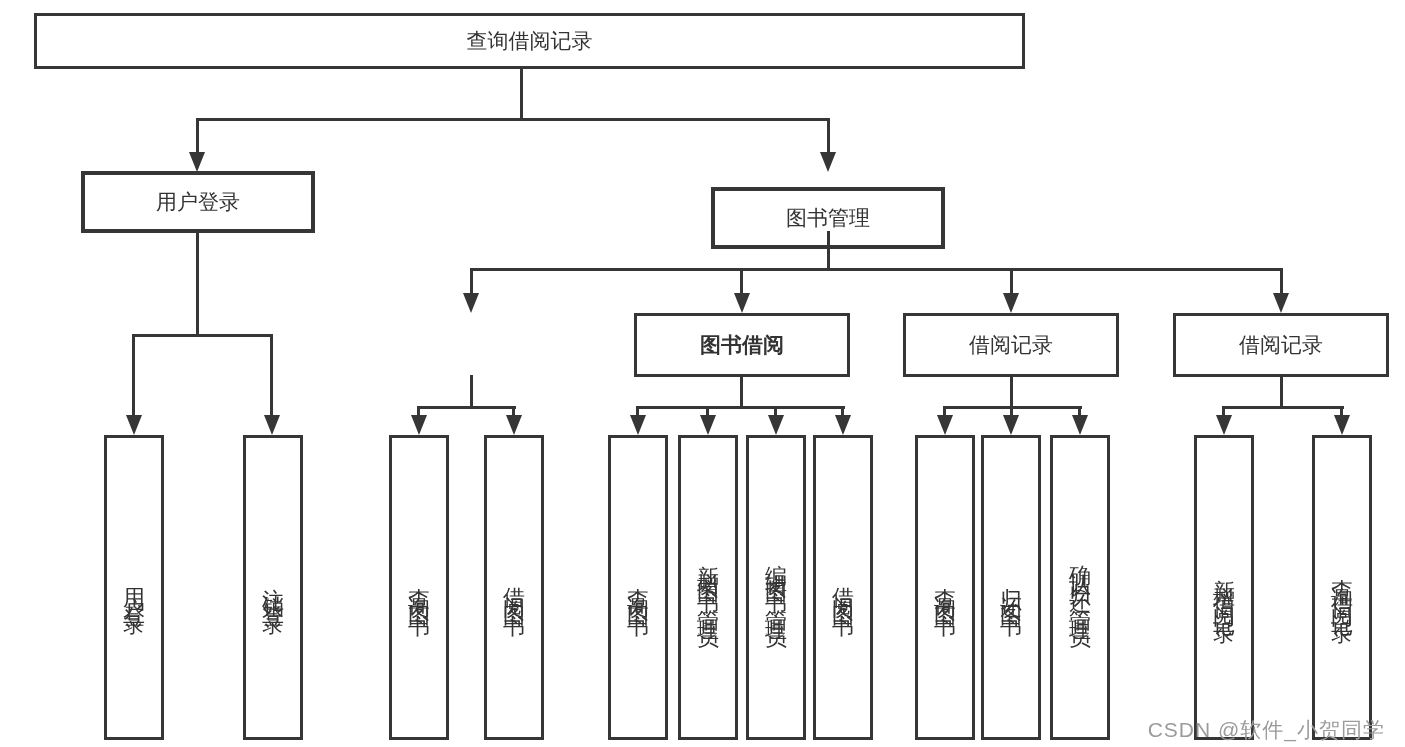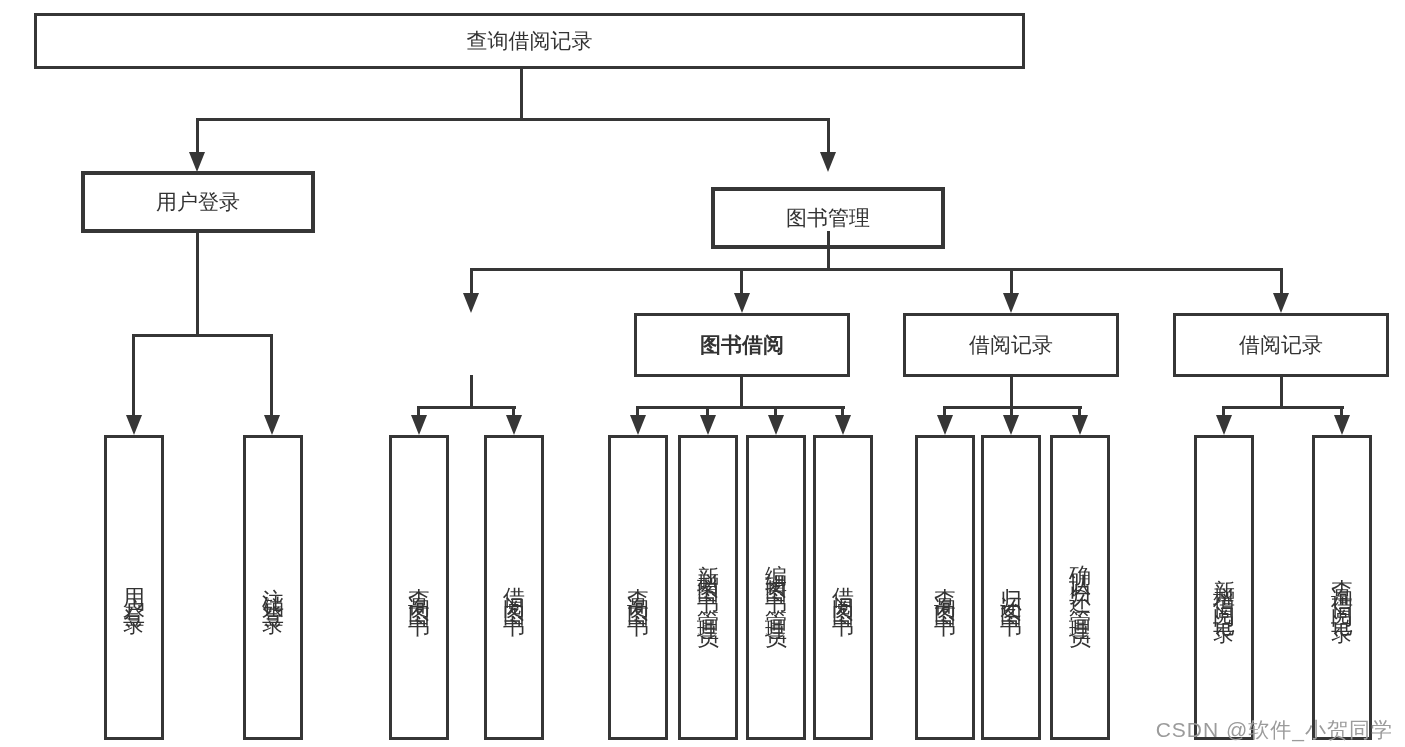--- a/index.html
+++ b/index.html
@@ -22,21 +22,21 @@
   }
   .vline,.hline{position:absolute;background:#363636;}
   .vline{width:3px;}
   .hline{height:3px;}
   .arrow{
     position:absolute;width:0;height:0;
     border-left:8px solid transparent;border-right:8px solid transparent;
     border-top:20px solid #363636;
   }
   .watermark{
-    position:absolute;top:716px;right:12px;z-index:5;
+    position:absolute;top:716px;right:20px;z-index:5;
     font-size:21px;color:#9b9b9b;letter-spacing:1px;margin-left:36px;
   }
 </style>
 </head>
 <body>
 
 <div class="stage">
 
   <div class="box" style="left:34px;top:13px;width:991px;height:56px;">
     <span>查询借阅记录</span>

